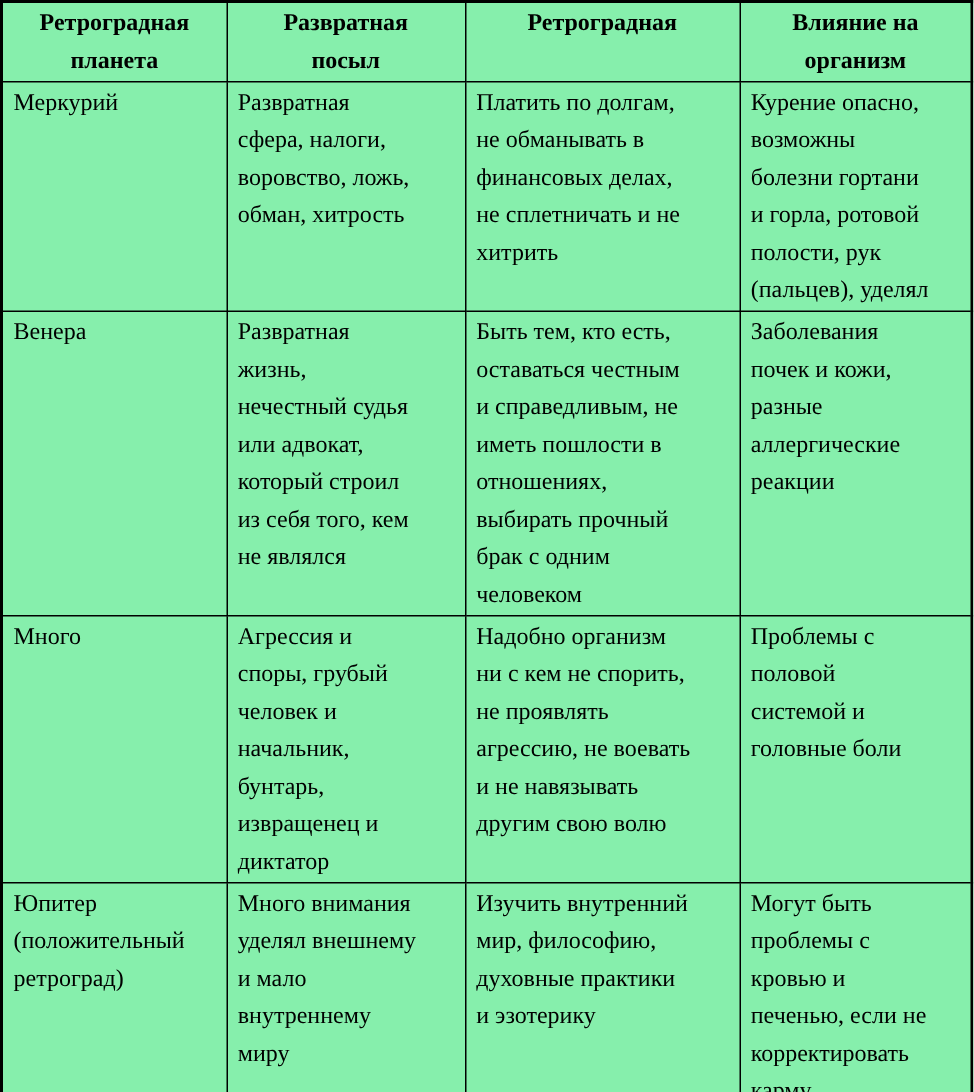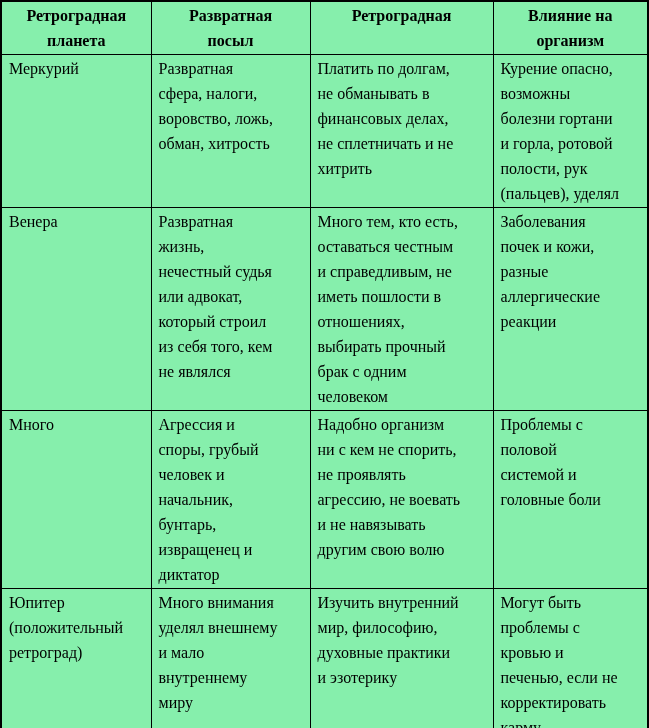--- a/index.html
+++ b/index.html
@@ -92,21 +92,21 @@
       </tr>
       <tr class="r2">
         <td>Венера</td>
         <td>Развратная
 жизнь,
 нечестный судья
 или адвокат,
 который строил
 из себя того, кем
 не являлся</td>
-        <td>Много тем, кто есть,
+        <td>Быть тем, кто есть,
 оставаться честным
 и справедливым, не
 иметь пошлости в
 отношениях,
 выбирать прочный
 брак с одним
 человеком</td>
         <td>Заболевания
 почек и кожи,
 разные

